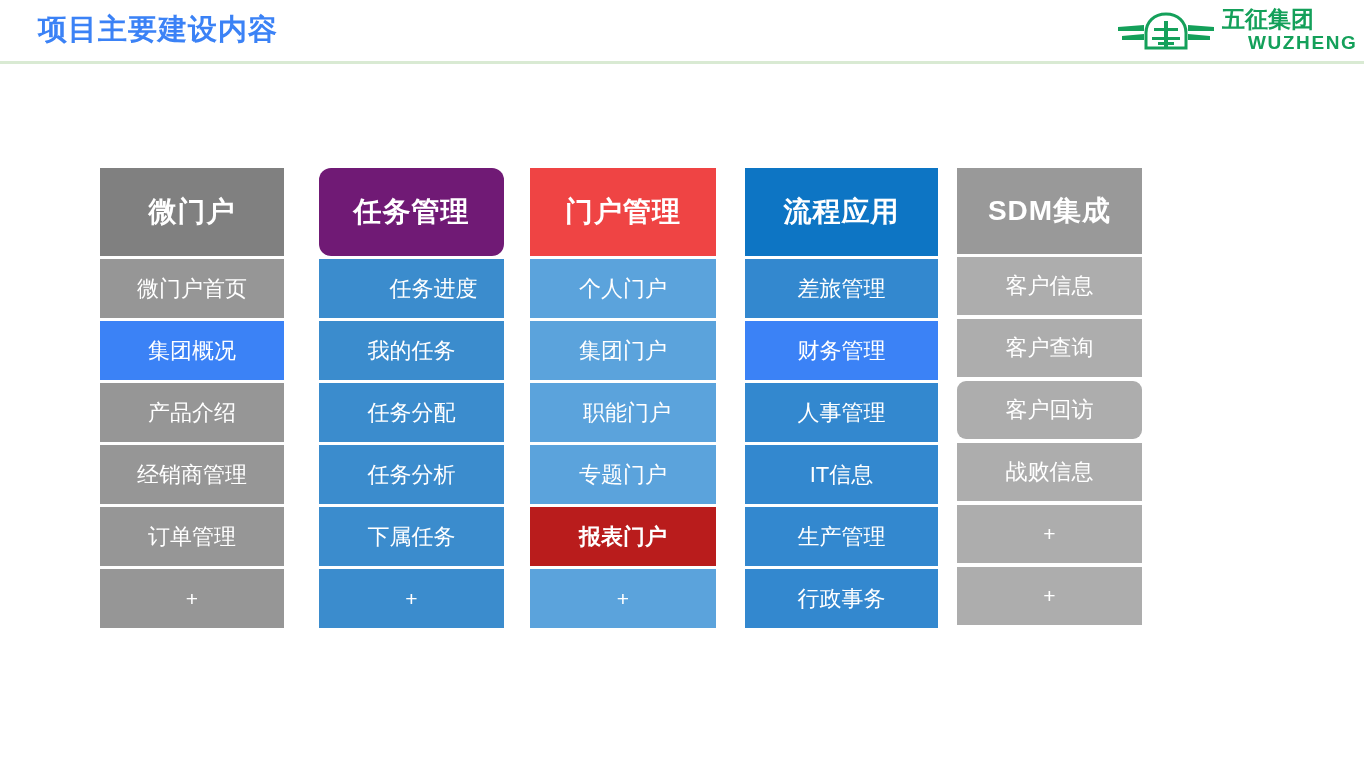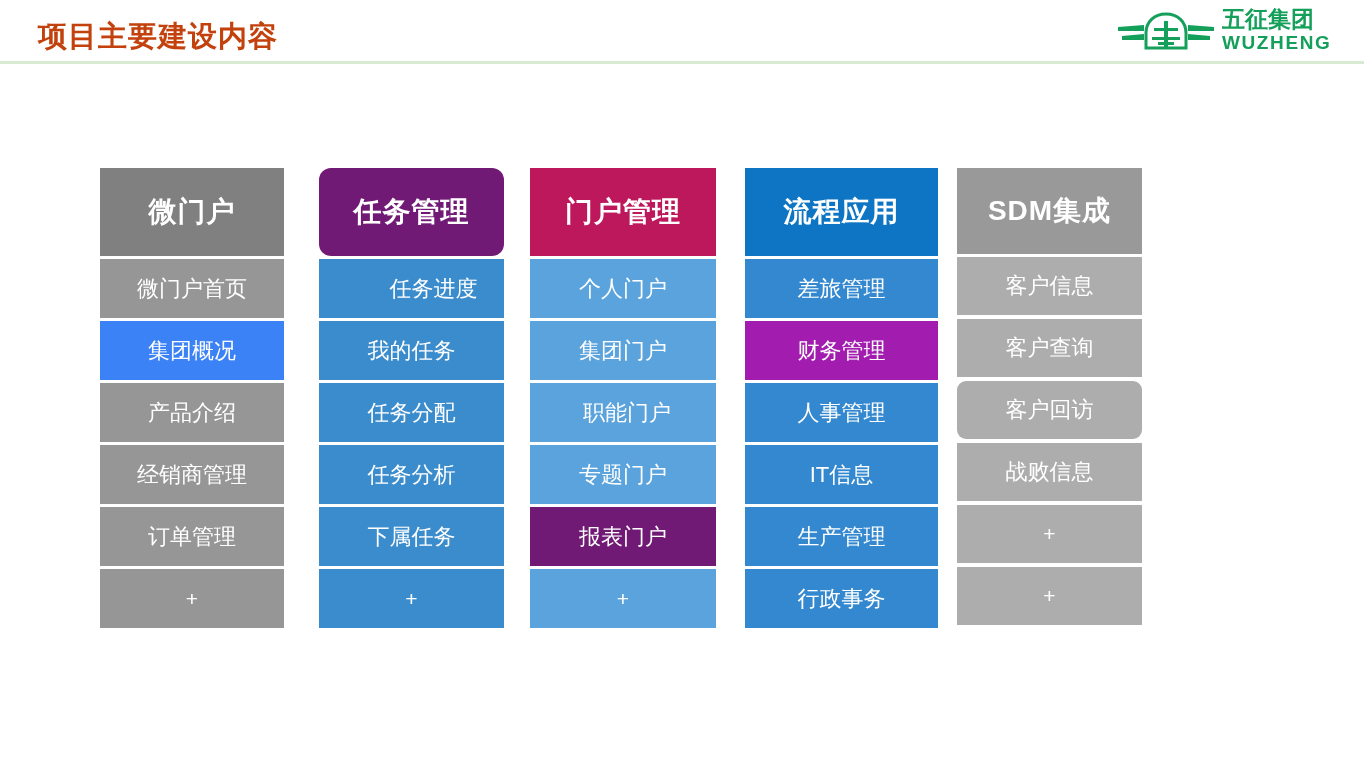--- a/index.html
+++ b/index.html
@@ -21,24 +21,24 @@
     top: 0;
     width: 1364px;
     height: 64px;
     background: #ffffff;
     border-bottom: 3px solid #d9ead3;
     box-sizing: border-box;
   }
   .slide-title {
     position: absolute;
     left: 38px;
-    top: 17px;
+    top: 10px;
     font-size: 29px;
     font-weight: bold;
-    color: #c2410c;
+    color: #3b82f6;
     letter-spacing: 1px;
     white-space: nowrap;
   }
 
   
   .logo-wrap {
     position: absolute;
     right: 18px;
     top: 6px;
     width: 232px;
@@ -66,20 +66,21 @@
     line-height: 26px;
     white-space: nowrap;
   }
   .logo-en {
     font-size: 19px;
     font-weight: bold;
     color: #14a05a;
     letter-spacing: 1.6px;
     line-height: 22px;
     white-space: nowrap;
+    margin-left: 26px;
   }
 
   
   .board {
     position: absolute;
     left: 0;
     top: 64px;
     width: 1364px;
     height: 704px;
   }
@@ -174,33 +175,33 @@
     <div class="col-header" style="background: #701a75; border-radius: 12px;">任务管理</div>
     <div class="col-item" style="background: rgb(59, 140, 205); padding-left: 44px;">任务进度</div>
     <div class="col-item" style="background: rgb(59, 140, 205);">我的任务</div>
     <div class="col-item" style="background: rgb(59, 140, 205);">任务分配</div>
     <div class="col-item" style="background: rgb(59, 140, 205);">任务分析</div>
     <div class="col-item" style="background: rgb(59, 140, 205);">下属任务</div>
     <div class="col-item plus" style="background: rgb(59, 140, 205);">+</div>
   </div>
 
   <div class="column" id="col-2">
-    <div class="col-header" style="background: #be185d;">门户管理</div>
+    <div class="col-header" style="background: #ef4444;">门户管理</div>
     <div class="col-item" style="background: rgb(91, 163, 220);">个人门户</div>
     <div class="col-item" style="background: rgb(91, 163, 220);">集团门户</div>
     <div class="col-item" style="background: rgb(91, 163, 220); padding-left: 8px;">职能门户</div>
     <div class="col-item" style="background: rgb(91, 163, 220);">专题门户</div>
-    <div class="col-item" style="background: #701a75;">报表门户</div>
+    <div class="col-item" style="background: #b91c1c; font-weight: bold;">报表门户</div>
     <div class="col-item plus" style="background: rgb(91, 163, 220);">+</div>
   </div>
 
   <div class="column" id="col-3">
     <div class="col-header" style="background: rgb(13, 117, 196);">流程应用</div>
     <div class="col-item" style="background: rgb(51, 136, 207);">差旅管理</div>
-    <div class="col-item" style="background: #a21caf;">财务管理</div>
+    <div class="col-item" style="background: #3b82f6;">财务管理</div>
     <div class="col-item" style="background: rgb(51, 136, 207);">人事管理</div>
     <div class="col-item" style="background: rgb(51, 136, 207);">IT信息</div>
     <div class="col-item" style="background: rgb(51, 136, 207);">生产管理</div>
     <div class="col-item" style="background: rgb(51, 136, 207);">行政事务</div>
   </div>
 
   <div class="column" id="col-4">
     <div class="col-header" style="background: rgb(153, 153, 153);">SDM集成</div>
     <div class="col-item" style="background: rgb(173, 173, 173);">客户信息</div>
     <div class="col-item" style="background: rgb(173, 173, 173);">客户查询</div>

